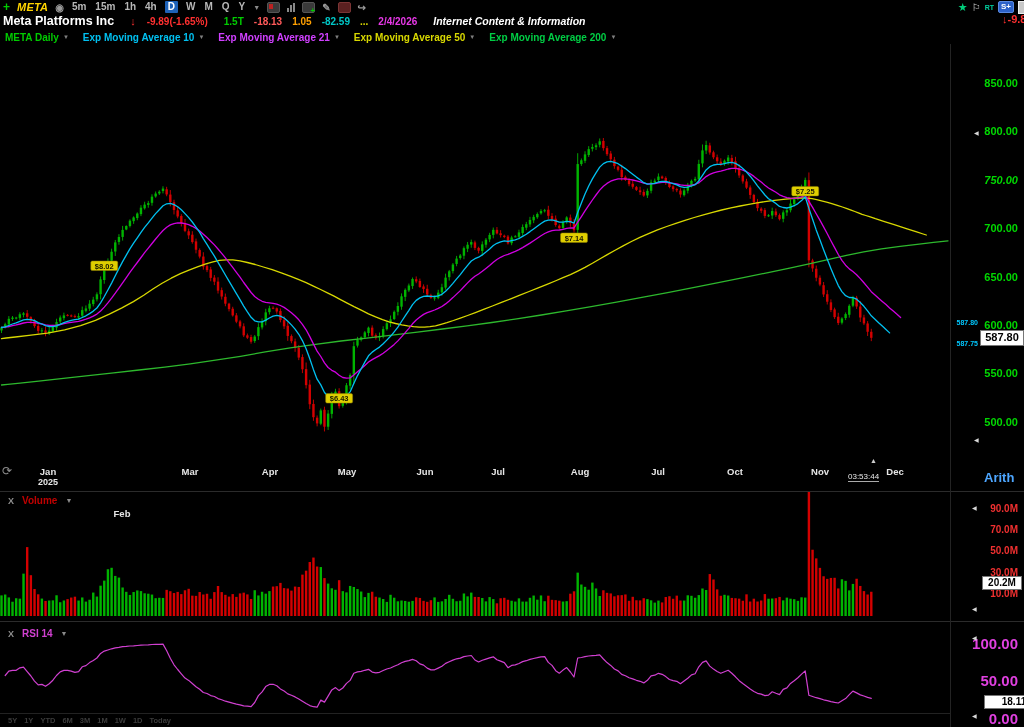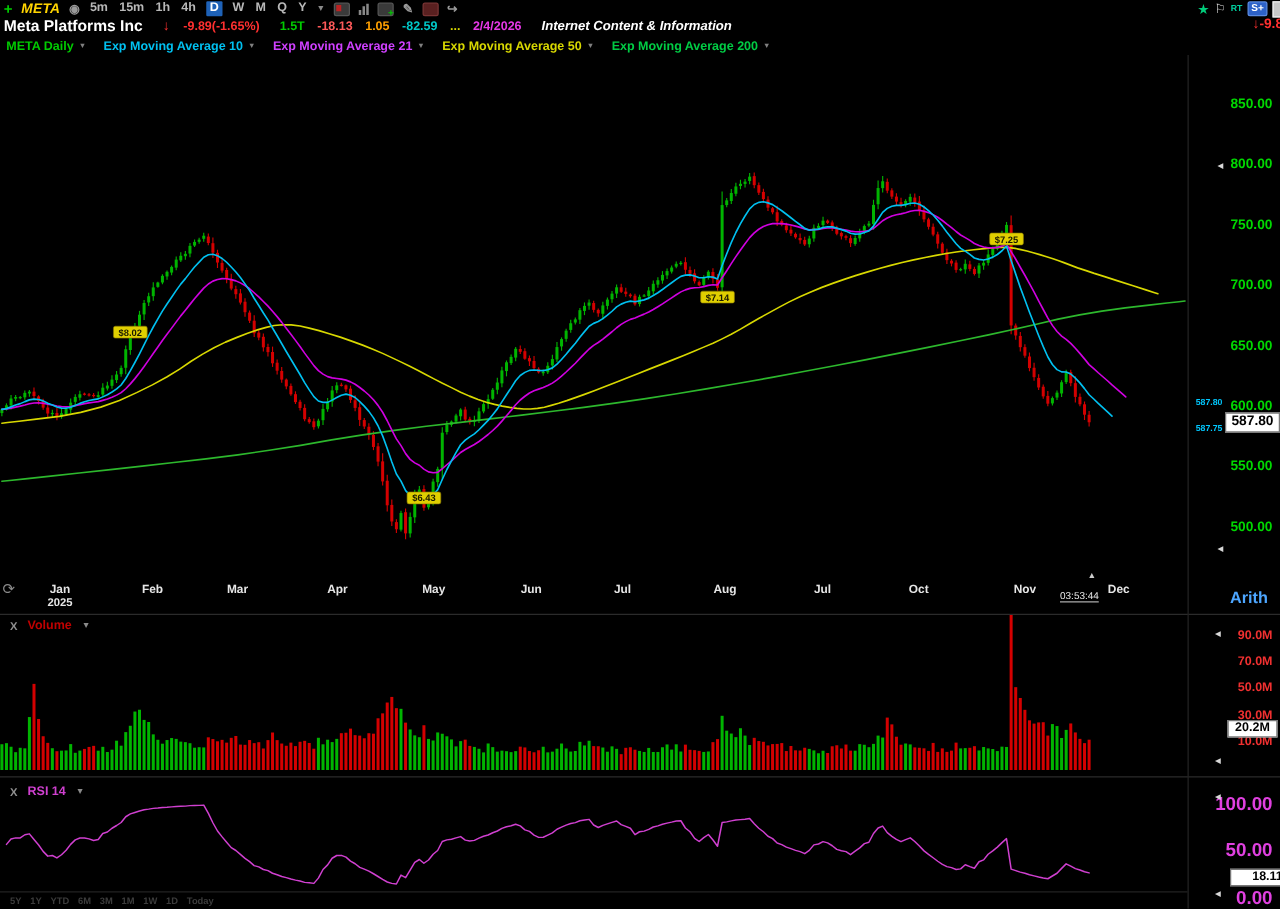--- a/index.html
+++ b/index.html
@@ -885,21 +885,21 @@
 
 <div id="refresh">⟳</div>
 <div id="axis-months"></div>
 <div id="scrolltri">▲</div>
 <div id="timer">03:53:44</div>
 <div id="arith">Arith</div>
 
 <div id="scale-col">
       <div class="axlab" style="top: 77px;">850.00</div>
       <div class="axlab" style="top: 125px;">800.00</div>
-      <div class="axlab" style="top: 174px;">750.00</div>
+      <div class="axlab" style="top: 174px; font-style: italic;">750.00</div>
       <div class="axlab" style="top: 222px;">700.00</div>
       <div class="axlab" style="top: 271px;">650.00</div>
       <div class="axlab" style="top: 319px;">600.00</div>
       <div class="axlab" style="top: 367px;">550.00</div>
       <div class="axlab" style="top: 416px;">500.00</div>
       <div class="axlab vol" style="top: 503px;">90.0M</div>
       <div class="axlab vol" style="top: 524px;">70.0M</div>
       <div class="axlab vol" style="top: 545px;">50.0M</div>
       <div class="axlab vol" style="top: 567px;">30.0M</div>
       <div class="axlab vol" style="top: 588px;">10.0M</div>
@@ -925,21 +925,21 @@
       <span>YTD</span>
       <span>6M</span>
       <span>3M</span>
       <span>1M</span>
       <span>1W</span>
       <span>1D</span>
       <span>Today</span>
     </div>
 
 <div class="month" style="left: 26px;"><span>Jan</span><span style="display: block; font-size: 9px;">2025</span></div>
-    <div class="month" style="left: 100px;"><span>Feb</span></div>
+    <div class="month" style="left: 100px; margin-top: 42px;"><span>Feb</span></div>
     <div class="month" style="left: 168px;"><span>Mar</span></div>
     <div class="month" style="left: 248px;"><span>Apr</span></div>
     <div class="month" style="left: 325px;"><span>May</span></div>
     <div class="month" style="left: 403px;"><span>Jun</span></div>
     <div class="month" style="left: 476px;"><span>Jul</span></div>
     <div class="month" style="left: 558px;"><span>Aug</span></div>
     <div class="month" style="left: 636px;"><span>Jul</span></div>
     <div class="month" style="left: 713px;"><span>Oct</span></div>
     <div class="month" style="left: 798px;"><span>Nov</span></div>
     <div class="month" style="left: 873px;"><span>Dec</span></div>

